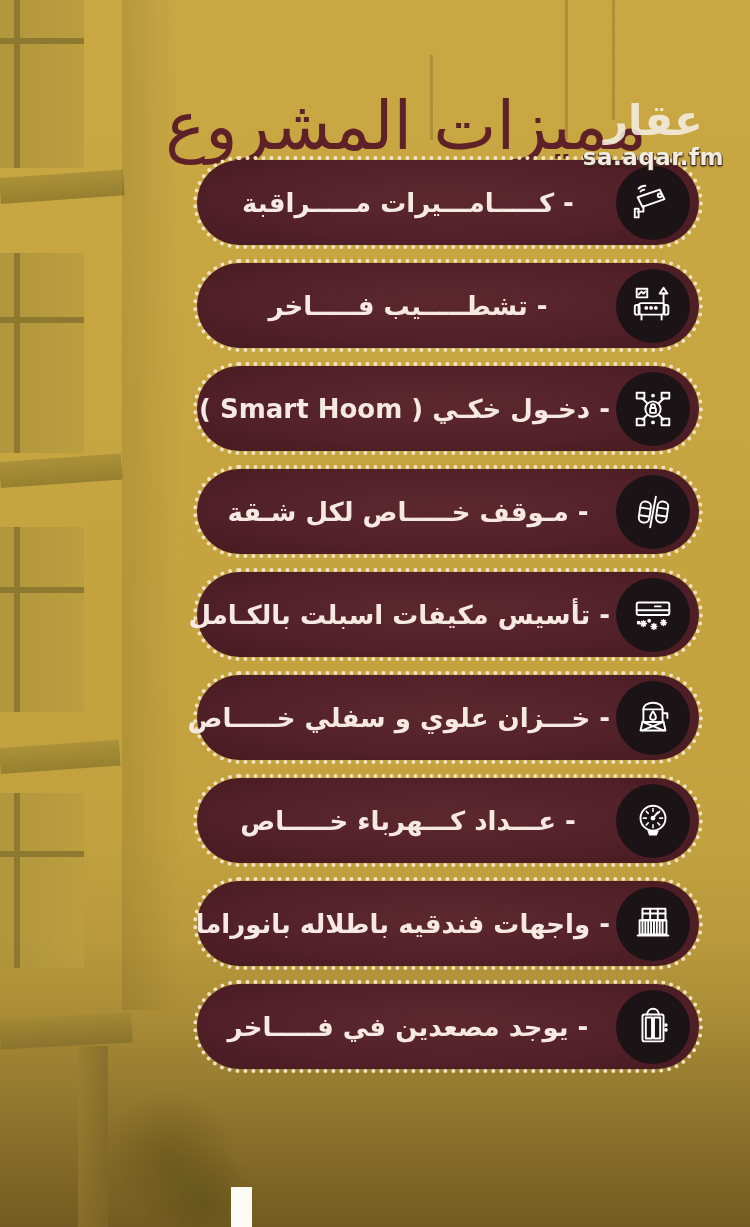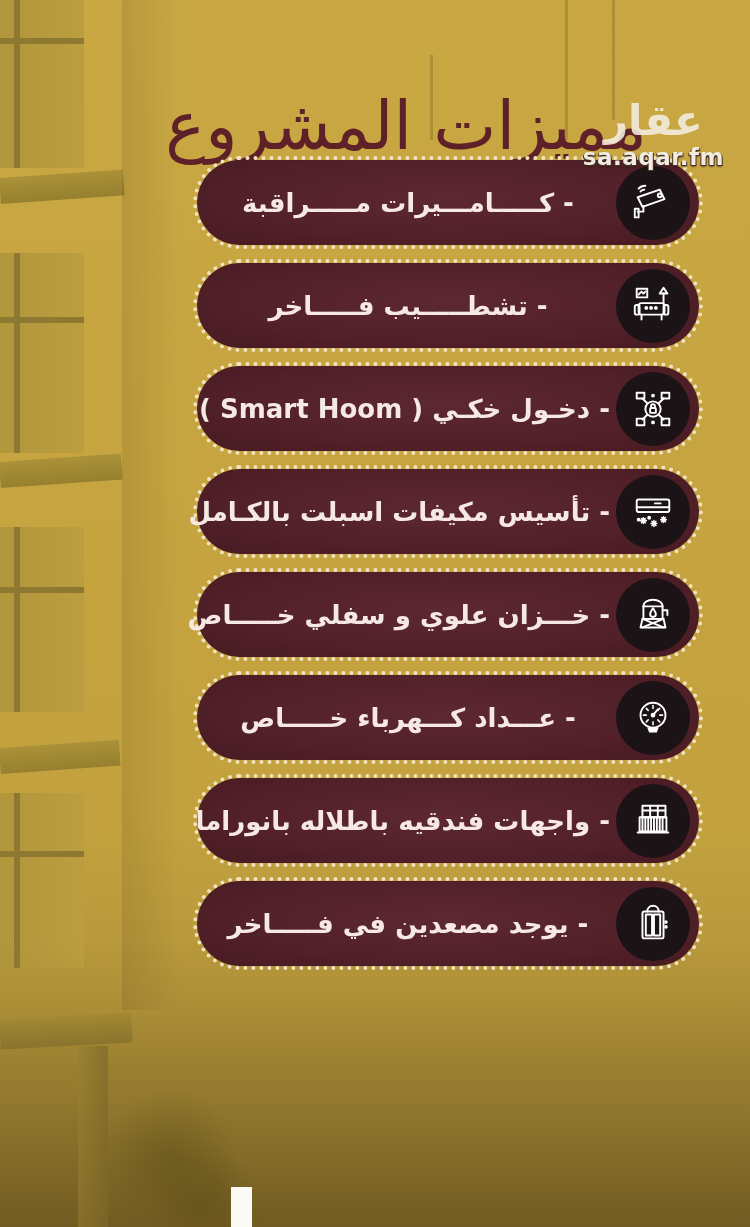--- a/index.html
+++ b/index.html
@@ -143,20 +143,38 @@
             <rect x="33" y="7" width="8" height="6"></rect>
           <rect x="7" y="34" width="8" height="7"></rect>
             <rect x="33" y="34" width="8" height="7"></rect>
           <circle cx="24" cy="38" r="1" fill="#fff"></circle>
             <circle cx="24" cy="10" r="1" fill="#fff"></circle>
         </svg>
       </span>
       <span class="pill-label">- دخـول خكـي ( Smart Hoom )</span>
     </div>
 
+    <div class="pill">
+      <span class="icon-circle">
+        <svg viewBox="0 0 48 48">
+          <g transform="rotate(8 15 24)">
+            <rect x="10" y="13" width="11" height="22" rx="5"></rect>
+            <line x1="11" y1="20" x2="20" y2="20"></line>
+              <line x1="11" y1="28" x2="20" y2="28"></line>
+          </g>
+          <g transform="rotate(8 33 24)">
+            <rect x="28" y="13" width="11" height="22" rx="5"></rect>
+            <line x1="29" y1="20" x2="38" y2="20"></line>
+              <line x1="29" y1="28" x2="38" y2="28"></line>
+          </g>
+          <line x1="27" y1="8" x2="21" y2="40"></line>
+        </svg>
+      </span>
+      <span class="pill-label">- مـوقف خـــــاص لكل شـقة</span>
+    </div>
 
 
     <div class="pill">
       <span class="icon-circle">
         <svg viewBox="0 0 48 48">
           <rect x="7" y="11" width="34" height="13" rx="2"></rect>
           <line x1="7" y1="19" x2="41" y2="19"></line>
           <line x1="26" y1="15" x2="32" y2="15"></line>
           <g stroke-width="1.6">
             <path d="M14 30v6M11 33h6M12 30.8l4 4.4M16 30.8l-4 4.4"></path>

